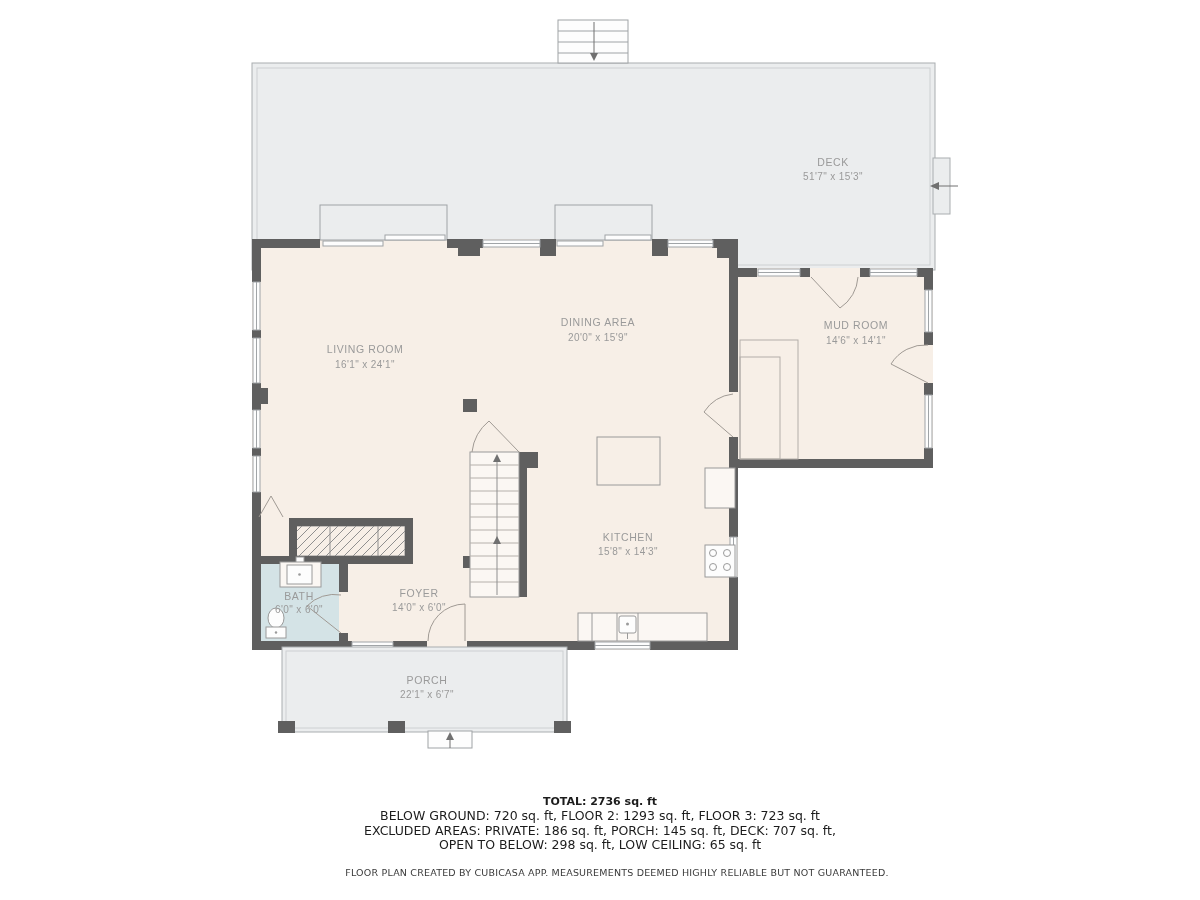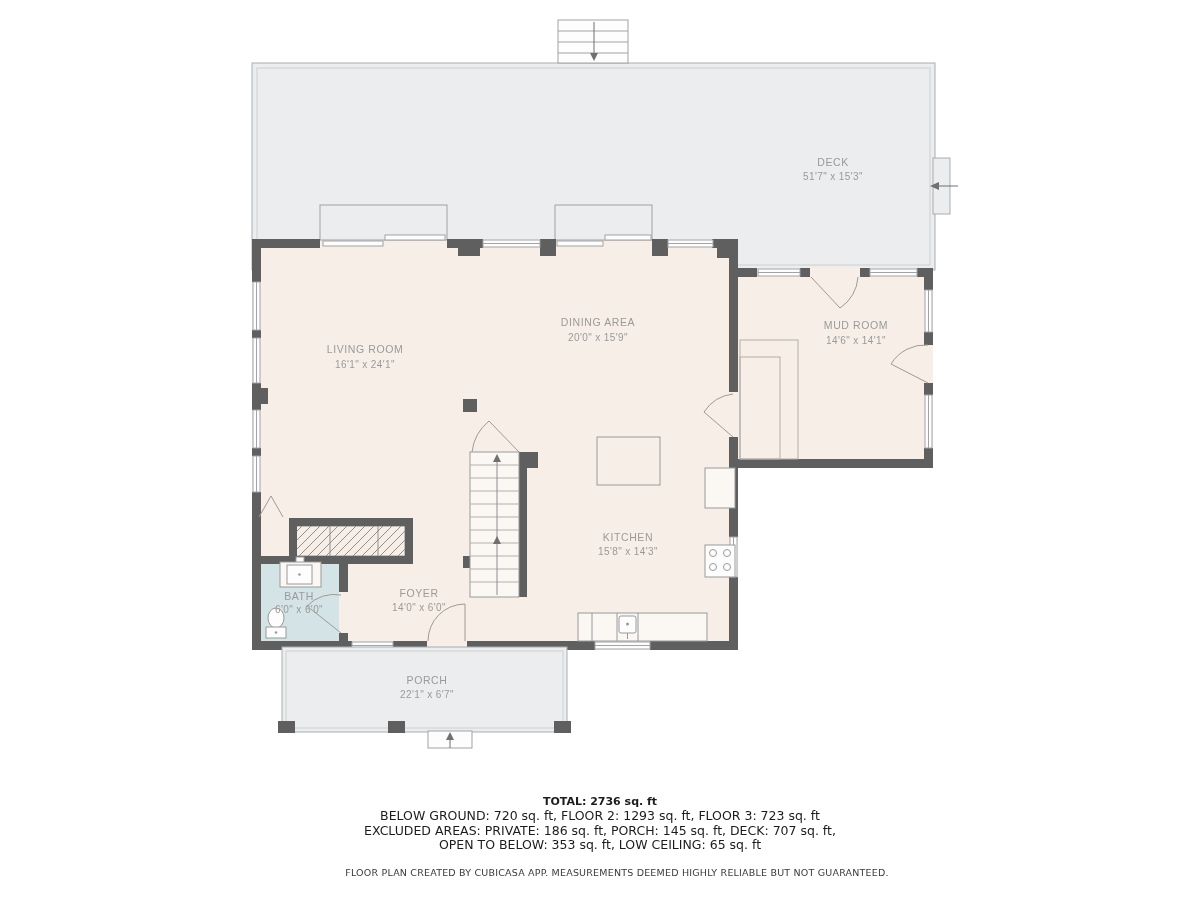--- a/index.html
+++ b/index.html
@@ -313,16 +313,16 @@
     <text x="427" y="684" text-anchor="middle" class="room-name">PORCH</text>
     <text x="427" y="698" text-anchor="middle" class="room-dims">22'1" x 6'7"</text>
   </g>
 </svg>
 
 
 <div class="summary">
   <div class="total">TOTAL: 2736 sq. ft</div>
   <div class="line">BELOW GROUND: 720 sq. ft, FLOOR 2: 1293 sq. ft, FLOOR 3: 723 sq. ft</div>
   <div class="line">EXCLUDED AREAS: PRIVATE: 186 sq. ft, PORCH: 145 sq. ft, DECK: 707 sq. ft,</div>
-  <div class="line">OPEN TO BELOW: 353 sq. ft, LOW CEILING: 65 sq. ft</div>
+  <div class="line">OPEN TO BELOW: 298 sq. ft, LOW CEILING: 65 sq. ft</div>
 </div>
 <div class="footer-note">FLOOR PLAN CREATED BY CUBICASA APP. MEASUREMENTS DEEMED HIGHLY RELIABLE BUT NOT GUARANTEED.</div>
 </div>
 
 </body></html>

